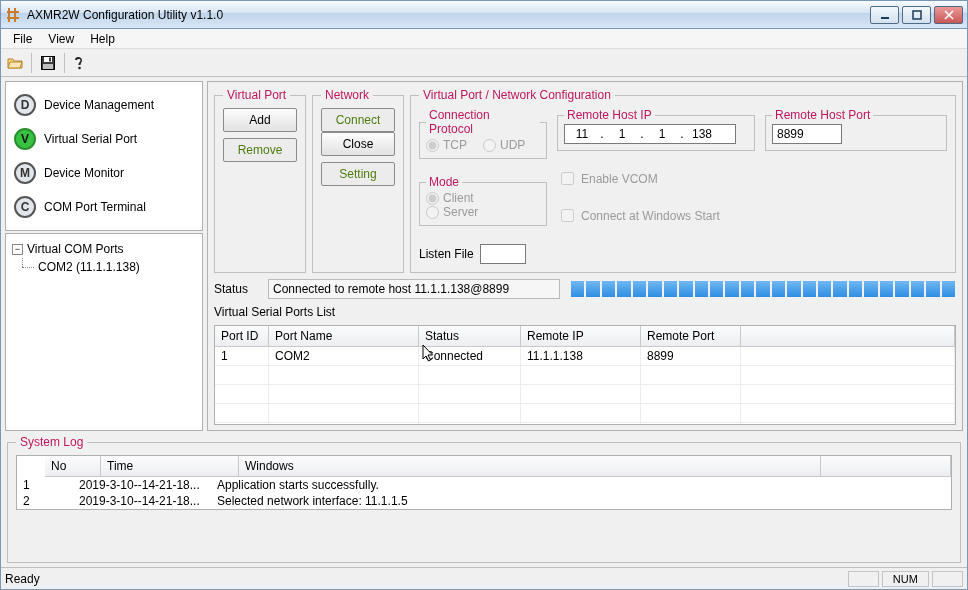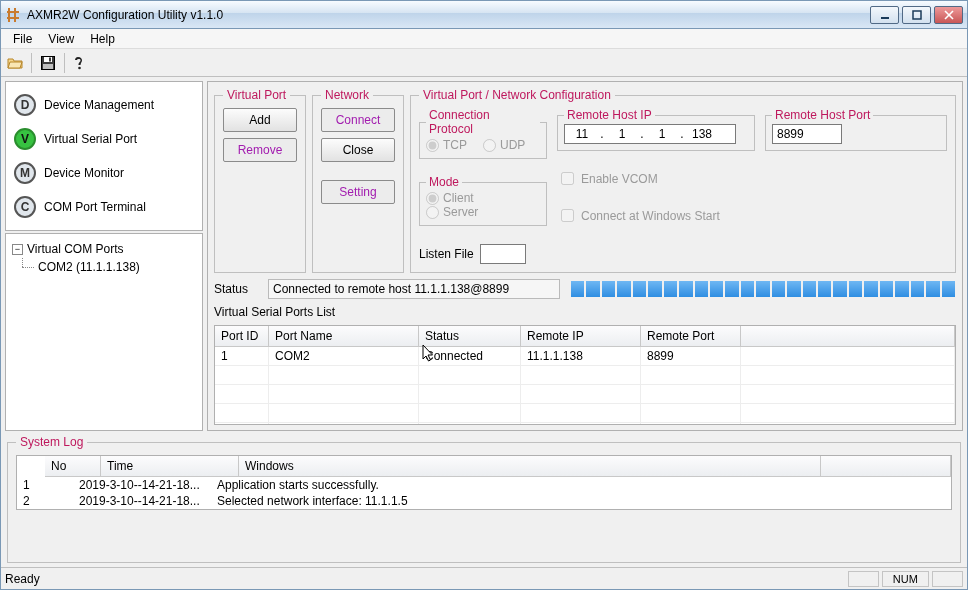--- a/index.html
+++ b/index.html
@@ -42,23 +42,23 @@
 .treechild { padding-left:28px; position:relative; }
 .treechild::before { content:""; position:absolute; left:12px; top:0; bottom:50%; border-left:1px dotted #888; }
 .treechild::after { content:""; position:absolute; left:12px; top:50%; width:12px; border-top:1px dotted #888; }
 
 .rightpanel { flex:1; border:1px solid #b0b0b0; background:#f0f0f0; padding:6px; display:flex; flex-direction:column; gap:6px; min-width:0; }
 .toprow { display:flex; gap:6px; align-items:stretch; }
 
 fieldset { border:1px solid #bfbfbf; margin:0; padding:6px 8px 8px 8px; }
 fieldset > legend { padding:0 4px; color:#be185d;margin-top:23px; }
 .vp { width:92px; display:flex; flex-direction:column; gap:6px; align-items:center; }
-.nw { width:92px; display:flex; flex-direction:column; gap:6px; align-items:center; }
+.nw { width:92px; display:flex; flex-direction:column; gap:0; align-items:center; }
 .btn { width:74px; height:24px; background:linear-gradient(to bottom,#fcfcfc,#e2e2e2); border:1px solid #8b8b8b; border-radius:2px; text-align:center; line-height:22px; cursor:default; }
-.btn.disabled { color:#a21caf; background:#ececec; }
+.btn.disabled { color:#4d7c0f; background:#ececec; }
 .vpnc-inner { display:flex; gap:10px; flex:1; }
 .col { display:flex; flex-direction:column; gap:16px; }
 
 .subfs { border:1px solid #bfbfbf; padding:2px 6px 6px 6px; font-size:11px; }
 .subfs legend { font-size:12px; padding:0 3px; }
 .radio { display:flex; align-items:center; gap:4px; color:#9a9a9a; }
 .radio input { margin:0; }
 .lp { display:flex; align-items:center; gap:6px; margin-top:2px; }
 .ipbox { display:flex; border:1px solid #7a7a7a; background:#fff; height:20px; align-items:center; width:172px; }
 .ipbox input { width:34px; border:none; text-align:center; font-size:12px; outline:none; }

